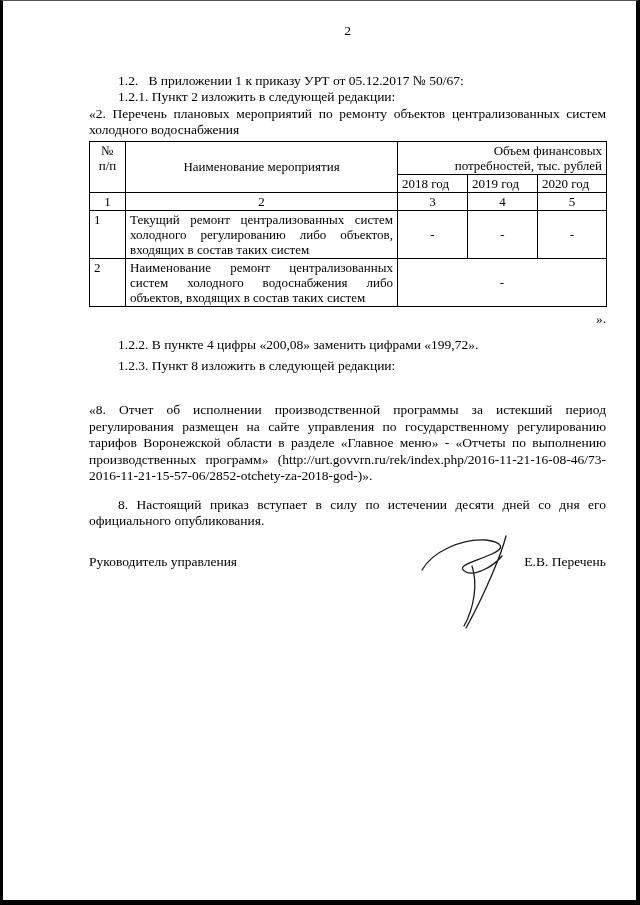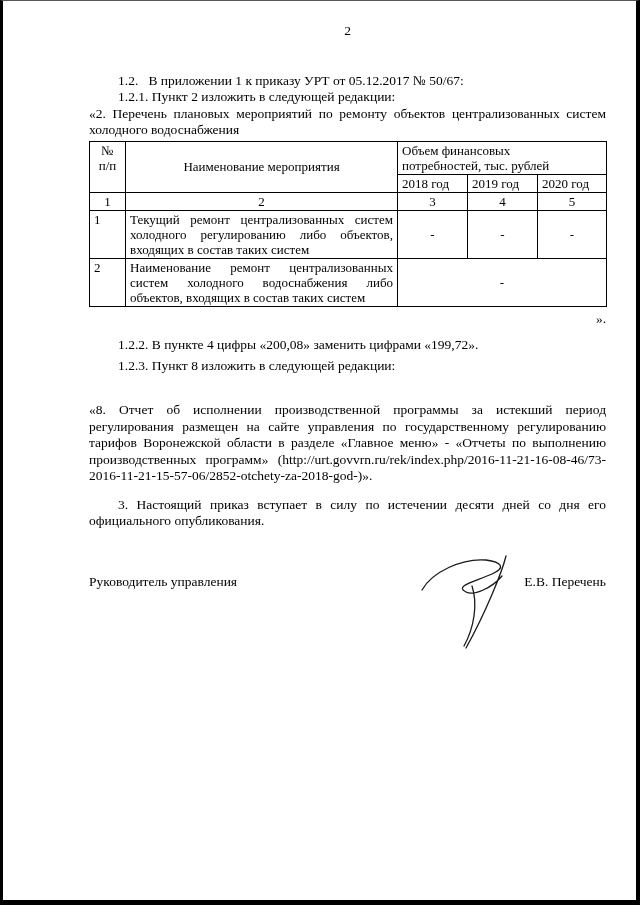--- a/index.html
+++ b/index.html
@@ -46,28 +46,28 @@
     padding: 1px 4px;
     font-weight: normal;
     vertical-align: top;
   }
   .c { text-align: left; }
   .mid { vertical-align: middle !important; text-align: center; }
   .pre { white-space: pre-line; }
   .just { text-align: justify; }
   .hdr-num { vertical-align: top; text-align: center; }
   .hdr-name { vertical-align: middle !important; text-align: center; }
-  .hdr-vol { text-align: left; vertical-align: middle !important; }
+  .hdr-vol { text-align: right; vertical-align: middle !important; }
   .idx td { height: 15px; text-align: center; padding-top: 0; padding-bottom: 0; }
 
   .close-quote { text-align: right; margin-top: 4px; }
 
   .sig-row {
     position: relative;
-    margin-top: 44px;
+    margin-top: 24px;
     display: flex;
     justify-content: space-between;
   }
   .sig-scrawl {
     position: absolute;
     left: 325px;
     top: -22px;
     pointer-events: none;
   }
 </style>
@@ -124,21 +124,21 @@
           <td colspan="3" class="mid">-</td>
         </tr>
       </tbody>
     </table>
 
     <p class="close-quote">».</p>
 
     <p class="indent gap-sm">1.2.2. В пункте 4 цифры «200,08» заменить цифрами «199,72».</p>
     <p class="indent gap-xs">1.2.3. Пункт 8 изложить в следующей редакции:</p>
     <p class="url-wrap">«8. Отчет об исполнении производственной программы за истекший период регулирования размещен на сайте управления по государственному регулированию тарифов Воронежской области в разделе «Главное меню» - «Отчеты по выполнению производственных программ» (http://urt.govvrn.ru/rek/index.php/2016-11-21-16-08-46/73-2016-11-21-15-57-06/2852-otchety-za-2018-god-)».</p>
-    <p class="indent gap-md">3. Настоящий приказ вступает в силу по истечении десяти дней со дня его официального опубликования.</p>
+    <p class="indent gap-md">8. Настоящий приказ вступает в силу по истечении десяти дней со дня его официального опубликования.</p>
 
     <div class="sig-row">
       <span>Руководитель управления</span>
       <span>Е.В. Перечень</span>
       <svg class="sig-scrawl" width="110" height="100" viewBox="0 0 110 100">
         <path d="M8 38 C 18 20, 48 6, 72 8 C 88 10, 92 16, 78 22 C 60 30, 40 34, 52 40 C 60 44, 78 36, 88 24
                  M 92 4 C 88 20, 72 60, 52 96
                  M 58 34 C 64 52, 60 76, 50 94" fill="none" stroke="#1a1a1a" stroke-width="1.3" stroke-linecap="round"></path>
       </svg>
     </div>

